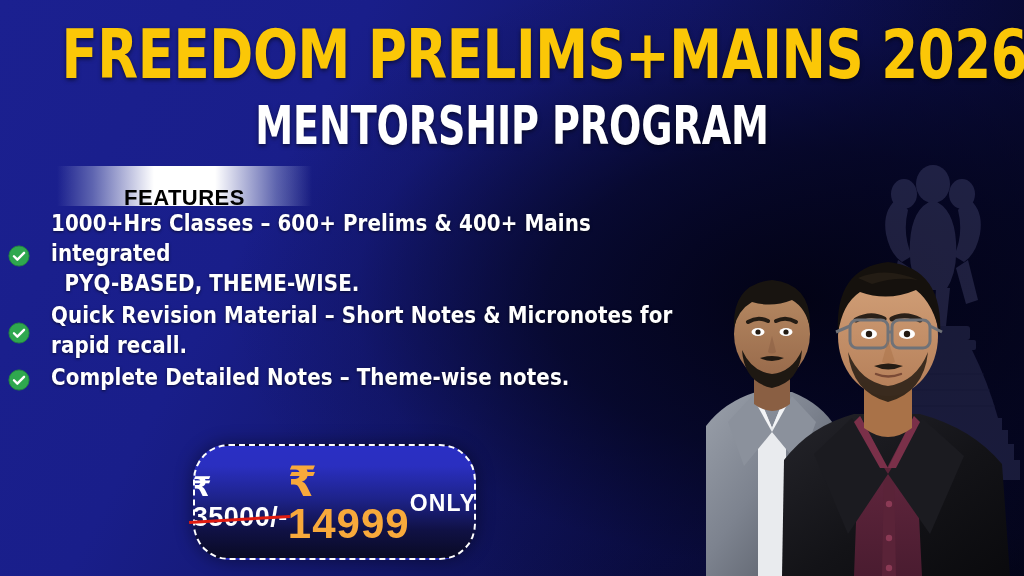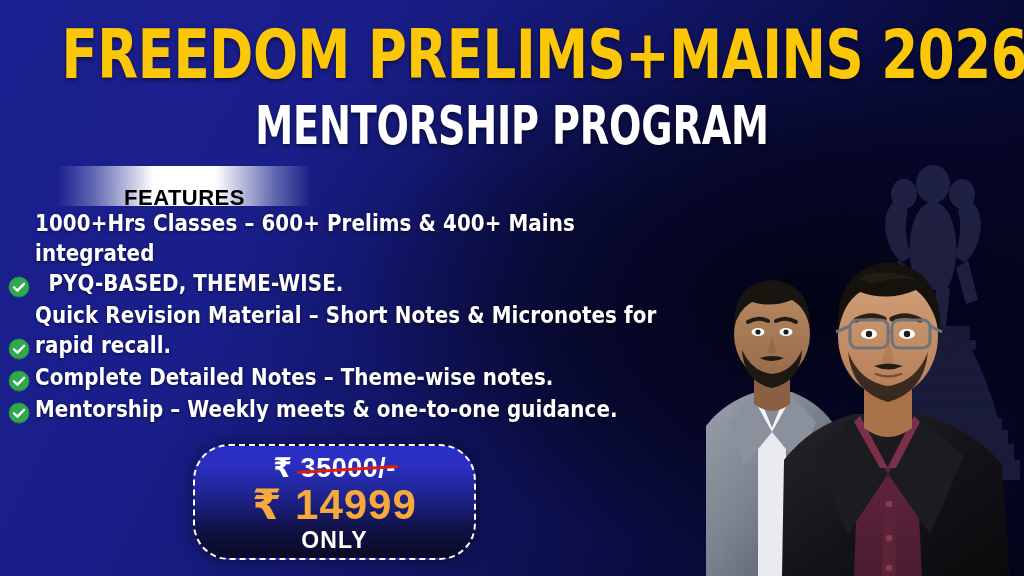--- a/index.html
+++ b/index.html
@@ -61,40 +61,40 @@
     font-weight:bold;font-size:22px;letter-spacing:.5px;
     color:#000000;
     margin-top:24px;
   }
   
   #feature-list{
     position:absolute;left:8px;top:208px;width:720px;
     list-style:none;margin:0;padding:0;
   }
   .feature-row{
-    display:flex;align-items:flex-end;margin-bottom:2px;
+    display:flex;align-items:center;margin-bottom:2px;gap:16px;
   }
   .check-icon{
     flex:0 0 auto;width:22px;height:22px;margin-top:6px;margin-right:5px;
   }
   .feature-text{
     font-family:"Liberation Sans Narrow","DejaVu Sans Condensed","Liberation Sans",sans-serif;
     font-weight:bold;font-size:23px;line-height:30px;
     color:#ffffff;letter-spacing:.1px;
     transform:scaleX(0.96);transform-origin:left center;
     text-shadow:0 1px 3px rgba(0,0,0,.6);
   }
   .feature-text .line2{display:block;padding-left:14px;}
   
   #price-box{
     position:absolute;left:193px;top:444px;width:283px;height:116px;
     border:2px dashed #ffffff;border-radius:36px;
     background:linear-gradient(180deg,#2a2fc4 0%,#2a2fc0 18%,#1d2288 48%,#101145 75%,#090a24 100%);
     box-shadow:0 0 18px rgba(0,0,0,.45);
-    display:flex;flex-direction:column;align-items:center;justify-content:center;
+    display:flex;flex-direction:row;align-items:center;justify-content:center;
     box-sizing:border-box;
   }
   #old-price{
     position:relative;display:inline-block;
     font-family:"Liberation Sans","DejaVu Sans",sans-serif;
     font-weight:bold;font-size:27px;line-height:30px;color:#ffffff;
     letter-spacing:.5px;
   }
   #old-price .rupee{color:#ffffff;}
   #old-price .amount{position:relative;display:inline-block;}
@@ -193,30 +193,20 @@
         <circle cx="12" cy="12" r="11" fill="#2fa84f"></circle>
         <circle cx="12" cy="12" r="11" fill="none" stroke="#23883e" stroke-width="1"></circle>
         <path d="M6.5 12.3 L10.2 16 L17.5 8.6" fill="none" stroke="#ffffff" stroke-width="2.6" stroke-linecap="round" stroke-linejoin="round"></path>
       </svg>
       <div class="feature-text">
         <span>Complete Detailed Notes – Theme-wise notes.</span>
       </div>
     </li>
 
 
-    <li class="feature-row">
-      <svg class="check-icon" viewBox="0 0 24 24" xmlns="http://www.w3.org/2000/svg">
-        <circle cx="12" cy="12" r="11" fill="#2fa84f"></circle>
-        <circle cx="12" cy="12" r="11" fill="none" stroke="#23883e" stroke-width="1"></circle>
-        <path d="M6.5 12.3 L10.2 16 L17.5 8.6" fill="none" stroke="#ffffff" stroke-width="2.6" stroke-linecap="round" stroke-linejoin="round"></path>
-      </svg>
-      <div class="feature-text">
-        <span>Mentorship – Weekly meets &amp; one-to-one guidance.</span>
-      </div>
-    </li>
 
   </ul>
 
   <div id="price-box">
     <div id="old-price">
       <span class="rupee">₹</span>
       <span class="amount">35000/-</span>
     </div>
     <div id="new-price">₹ 14999</div>
     <div id="only-label">ONLY</div>

